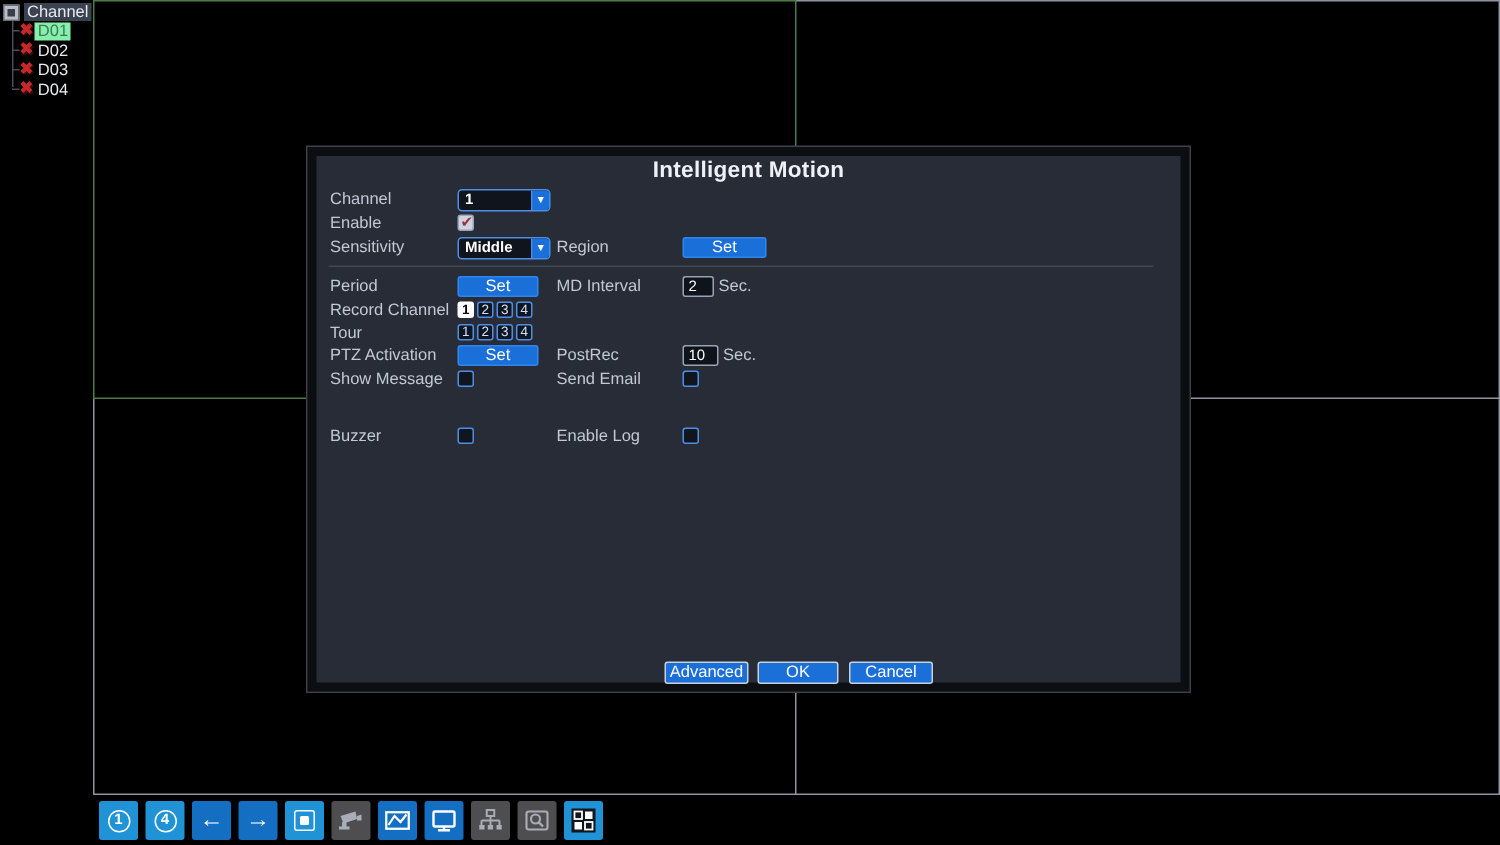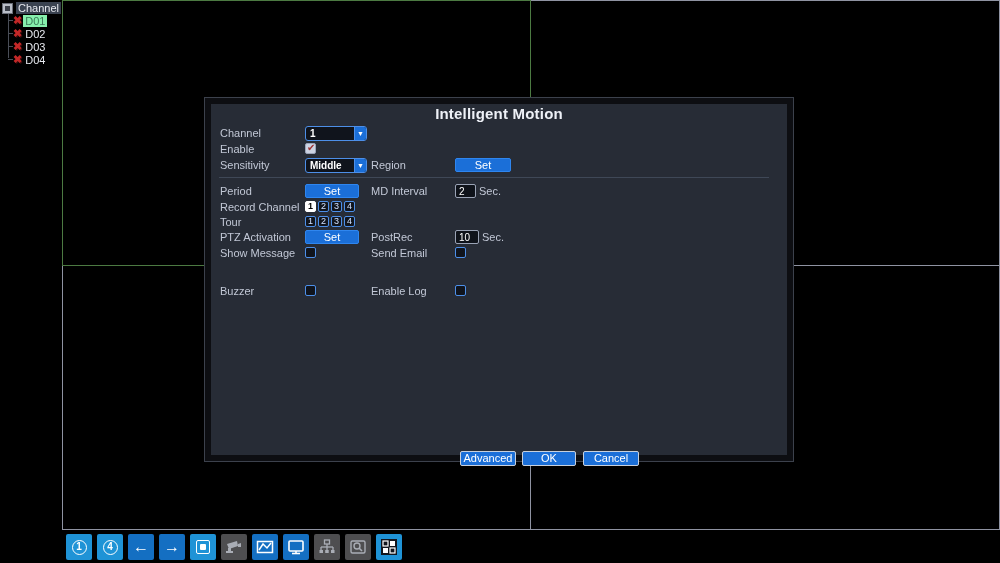--- a/index.html
+++ b/index.html
@@ -198,21 +198,21 @@
     </div>
 
     <div class="row" style="top:158px;margin-top:23px;">
       <span class="lbl c1l">Buzzer</span>
       <span class="checkbox c1c"></span>
       <span class="lbl c2l">Enable Log</span>
       <span class="checkbox c2c"></span>
     </div>
 
 
-    <div class="row" style="top:348px;margin-left:17px;">
+    <div class="row" style="top:338px;">
       <button class="btn bottom" style="left:232px;width:56px;">Advanced</button>
       <button class="btn bottom" style="left:294px;width:54px;">OK</button>
       <button class="btn bottom" style="left:355px;width:56px;">Cancel</button>
     </div>
   </div>
 
   <div class="toolbar">
     <div class="tbtn bright">
       <span class="circ-num">1</span>
     </div>

